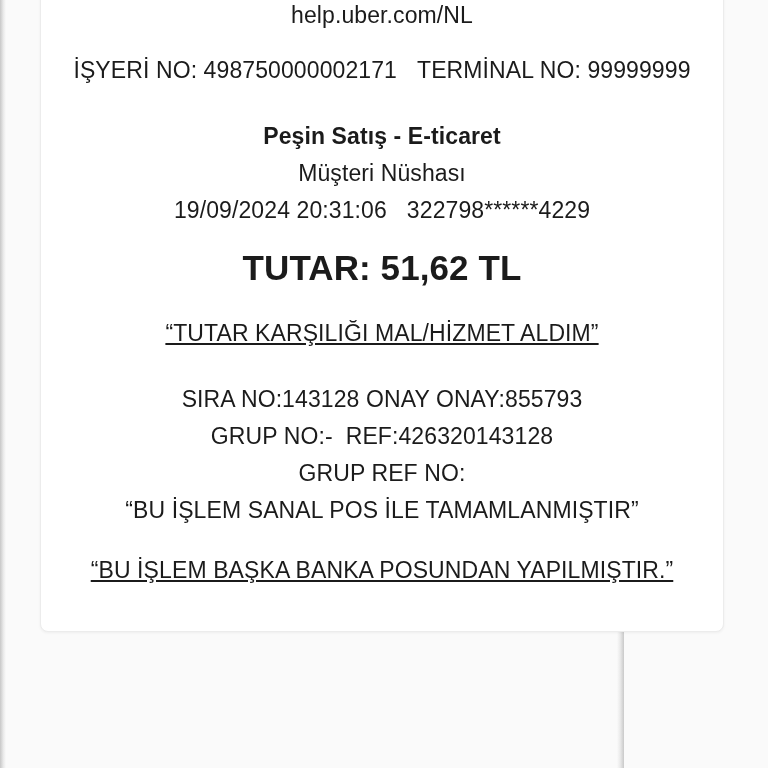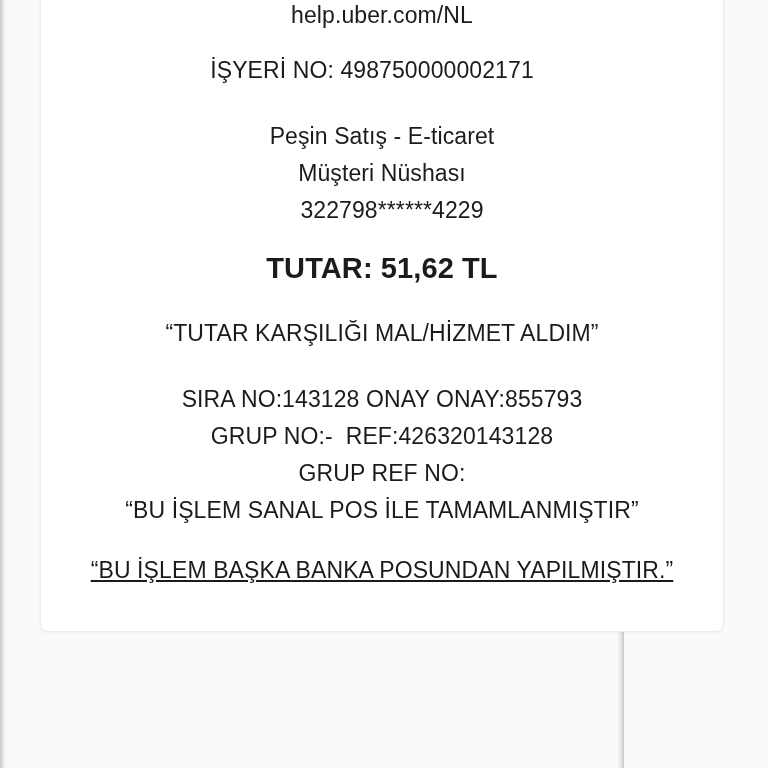--- a/index.html
+++ b/index.html
@@ -45,55 +45,57 @@
   .line {
     height: 37px;
     display: flex;
     align-items: center;
     justify-content: center;
     font-size: 23px;
     line-height: 37px;
     white-space: pre;
     letter-spacing: 0.1px;
   }
-  .line.bold { font-weight: normal; }
+  .line.bold { font-weight: bold; }
   .line.total {
     height: 44px;
-    font-size: 29px;
+    font-size: 35px;
     font-weight: bold;
     line-height: 44px;
   }
   .gap-w { display: inline-block; width: 20px; }
   .mt18 { margin-top: 18px; align-items: flex-end; }
   .mt29 { margin-top: 29px; }
   .mt17 { margin-top: 17px; }
-  .mt25 { margin-top: 25px; }
+  .mt25 { margin-top: 25px; text-decoration: underline; }
   .mt23 { margin-top: 23px; text-decoration: underline; }
 </style>
 </head>
 <body>
 
 <div class="stage">
   <div class="edge-strip-left"></div>
   <div class="edge-strip-right"></div>
 
   <div class="receipt-card">
 
     <div class="line">help.uber.com/NL</div>
 
     <div class="line mt18">
       <span>İŞYERİ NO: 498750000002171</span>
       <span class="gap-w"></span>
+      <span>TERMİNAL NO: 99999999</span>
     </div>
 
     <div class="line bold mt29">Peşin Satış - E-ticaret</div>
 
     <div class="line">Müşteri Nüshası</div>
 
     <div class="line">
+      <span>19/09/2024 20:31:06</span>
       <span class="gap-w"></span>
       <span>322798******4229</span>
     </div>
 
     <div class="line total mt17">TUTAR: 51,62 TL</div>
 
     <div class="line mt25">“TUTAR KARŞILIĞI MAL/HİZMET ALDIM”</div>
 
     <div class="line mt29">SIRA NO:143128 ONAY ONAY:855793</div>
 

